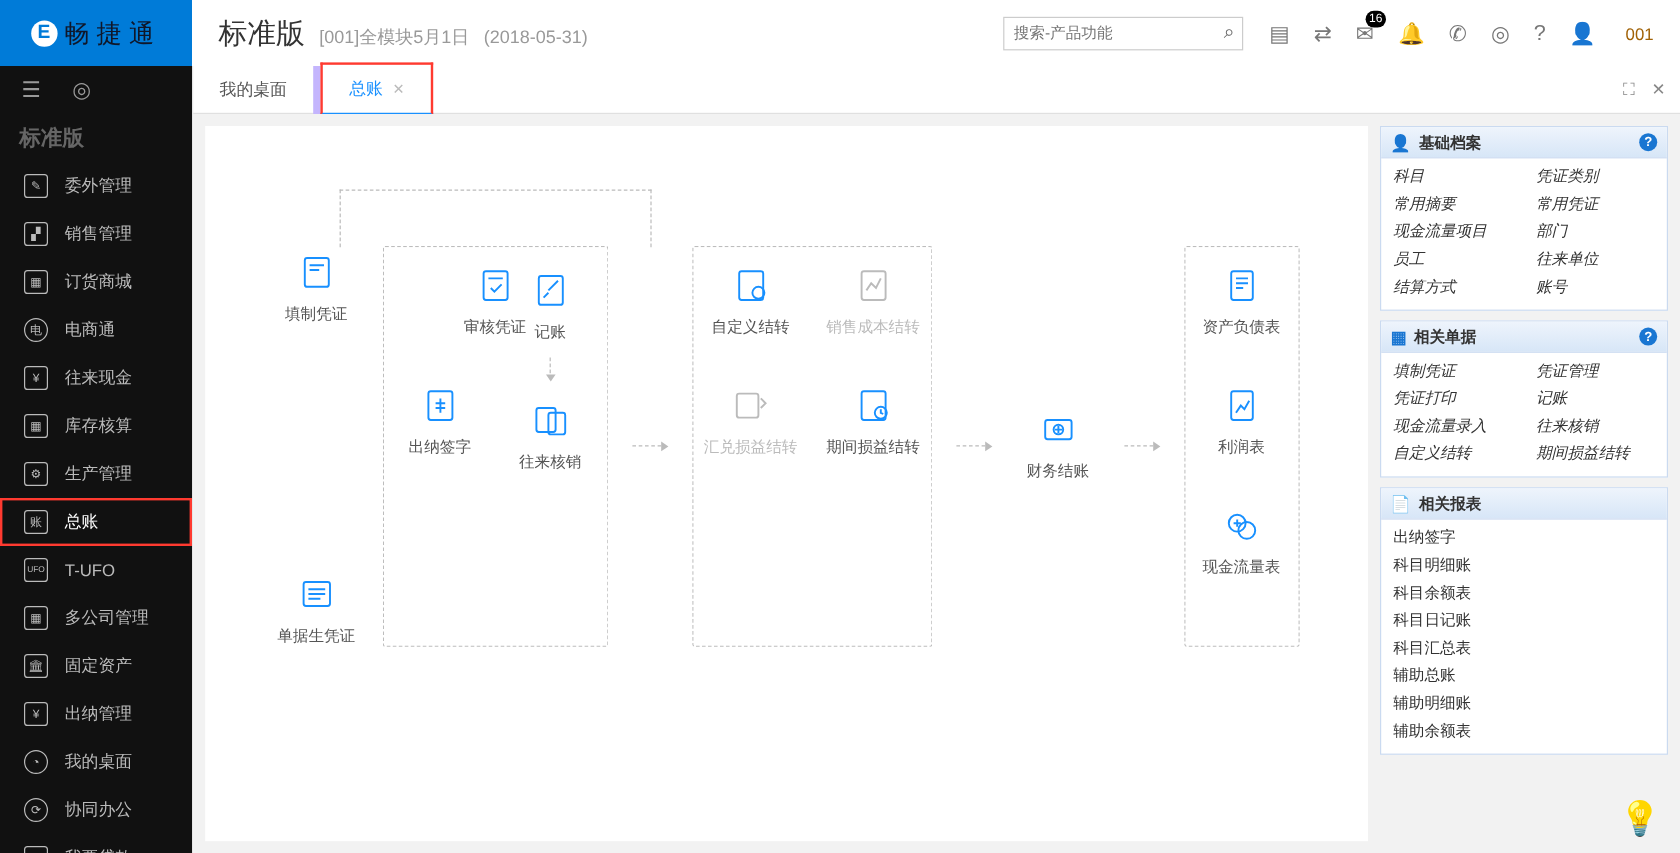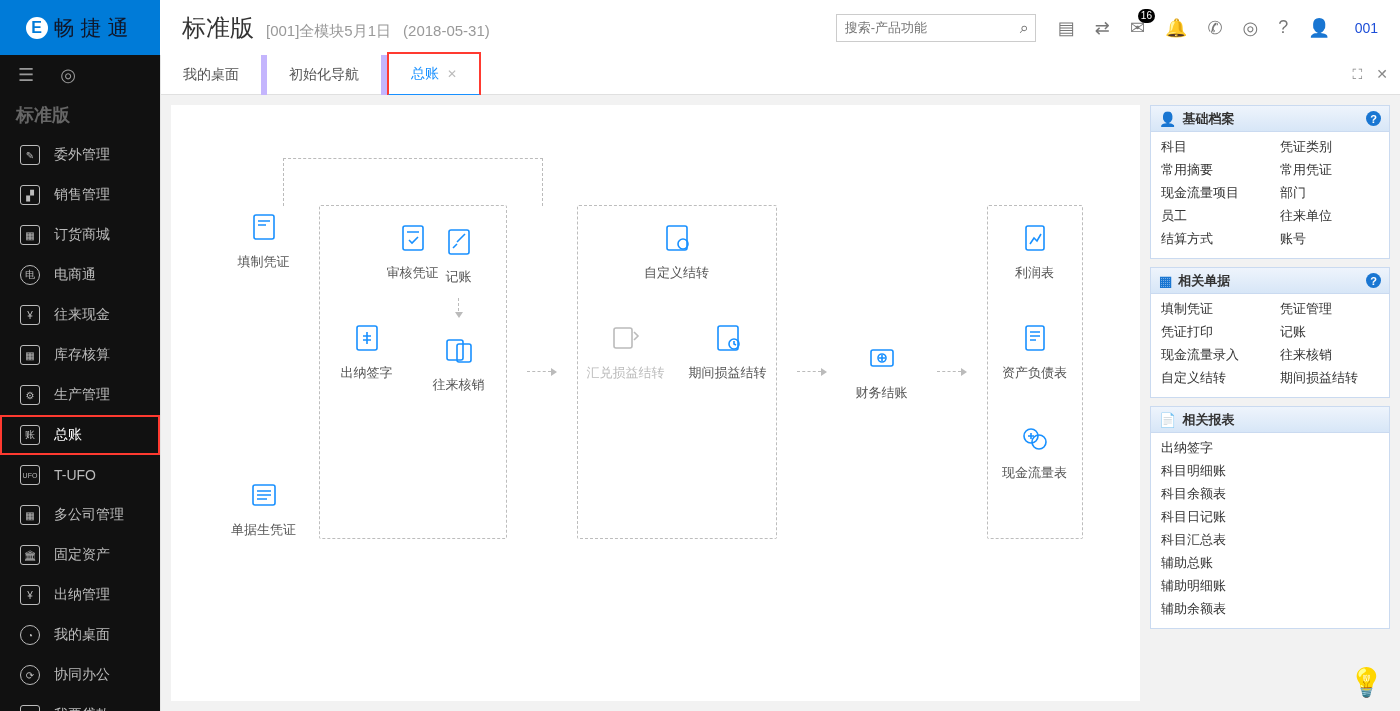--- a/index.html
+++ b/index.html
@@ -102,21 +102,21 @@
     color: #fff;
     font-size: 10px;
     line-height: 14px;
     min-width: 16px;
     padding: 0 3px;
     text-align: center;
     border-radius: 8px;
   }
   .user-id {
     font-size: 14px;
-    color: #1d4ed8;
+    color: #a16207;
     margin-left: 4px;
   }
 
   
   .layout {
     display: flex;
     height: calc(711px - 55px);
   }
 
   
@@ -328,20 +328,21 @@
     width:15px;height:15px;border-radius:50%;
     background:#1976d2;color:#fff;font-size:11px;
     display:flex;align-items:center;justify-content:center;cursor:pointer;
   }
   .panel-bd {
     padding:6px 10px 10px;
   }
   .panel-cols {
     display:flex;
     gap:20px;
+    font-style:italic;
   }
   .panel-col { flex:1; display:flex; flex-direction:column; gap:5px; }
   .panel-link {
     color:#333;
     font-size:13px;
     cursor:pointer;
     white-space:nowrap;
   }
 
   .corner-bulb{
@@ -449,23 +450,20 @@
         <span class="nav-icon">$</span>
         <span>我要贷款</span>
       </div>
   </div>
 
   <div class="main">
     <div class="tabs">
       <div class="tab">
           <span>我的桌面</span>
         </div>
-      <div class="tab">
-          <span>初始化导航</span>
-        </div>
       <div class="tab active">
         <span>总账</span>
         <span class="close">✕</span>
       </div>
       <div class="tabs-spacer"></div>
       <div class="tab-right-icons">
         <span>⛶</span>
         <span>✕</span>
       </div>
     </div>
@@ -549,20 +547,29 @@
           <div class="dashed-box dashed-wide">
             <div class="db-row">
               <div class="flow-item">
                 <div class="flow-icon-box">
                     <svg viewBox="0 0 32 32">
                       <rect x="6" y="4" width="20" height="24" rx="2"></rect>
                       <circle cx="22" cy="22" r="5"></circle>
                     </svg>
                   </div>
                 <div class="flow-label">自定义结转</div>
+              </div>
+              <div class="flow-item disabled">
+                <div class="flow-icon-box">
+                    <svg viewBox="0 0 32 32">
+                      <rect x="6" y="4" width="20" height="24" rx="2"></rect>
+                      <path d="M10 20l4-6 4 4 4-8"></path>
+                    </svg>
+                  </div>
+                <div class="flow-label">销售成本结转</div>
               </div>
             </div>
             <div class="db-row">
               <div class="flow-item disabled">
                 <div class="flow-icon-box">
                     <svg viewBox="0 0 32 32">
                       <rect x="4" y="6" width="18" height="20" rx="2"></rect>
                       <path d="M24 10l4 4-4 4"></path>
                     </svg>
                   </div>
@@ -600,33 +607,33 @@
 
           <div style="display:flex;align-items:center">
               <div class="arrow"></div>
             </div>
 
           <div class="dashed-box dashed-tall">
             <div class="flow-item">
               <div class="flow-icon-box">
                   <svg viewBox="0 0 32 32">
                     <rect x="7" y="4" width="18" height="24" rx="2"></rect>
-                    <path d="M11 22l4-6 3 3 4-7"></path>
+                    <path d="M11 10h10M11 14h10M11 18h6"></path>
                   </svg>
                 </div>
-              <div class="flow-label">利润表</div>
+              <div class="flow-label">资产负债表</div>
             </div>
             <div class="flow-item">
               <div class="flow-icon-box">
                   <svg viewBox="0 0 32 32">
                     <rect x="7" y="4" width="18" height="24" rx="2"></rect>
-                    <path d="M11 10h10M11 14h10M11 18h6"></path>
+                    <path d="M11 22l4-6 3 3 4-7"></path>
                   </svg>
                 </div>
-              <div class="flow-label">资产负债表</div>
+              <div class="flow-label">利润表</div>
             </div>
             <div class="flow-item">
               <div class="flow-icon-box">
                   <svg viewBox="0 0 32 32">
                     <circle cx="12" cy="14" r="7"></circle>
                     <circle cx="20" cy="20" r="7"></circle>
                     <path d="M12 11v6M9 14h6"></path>
                   </svg>
                 </div>
               <div class="flow-label">现金流量表</div>

